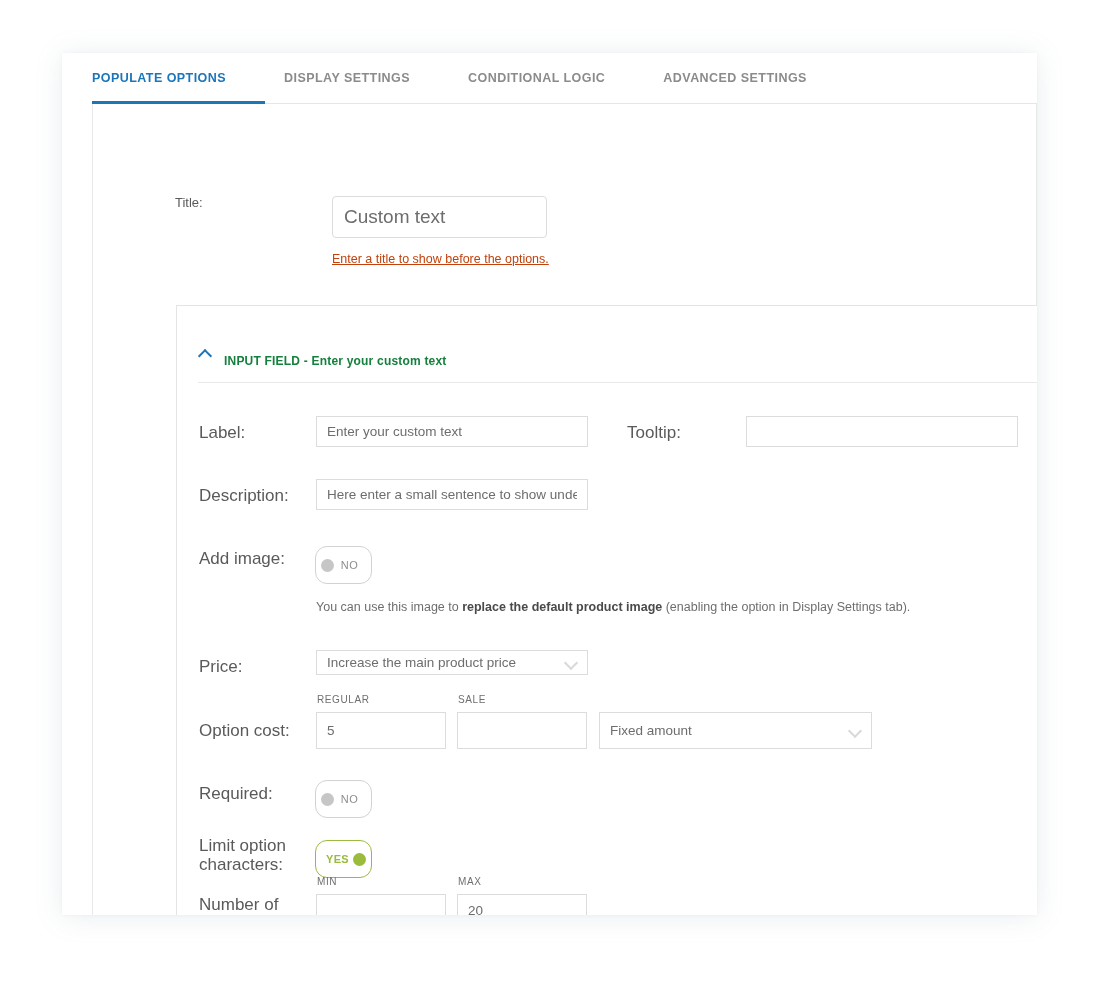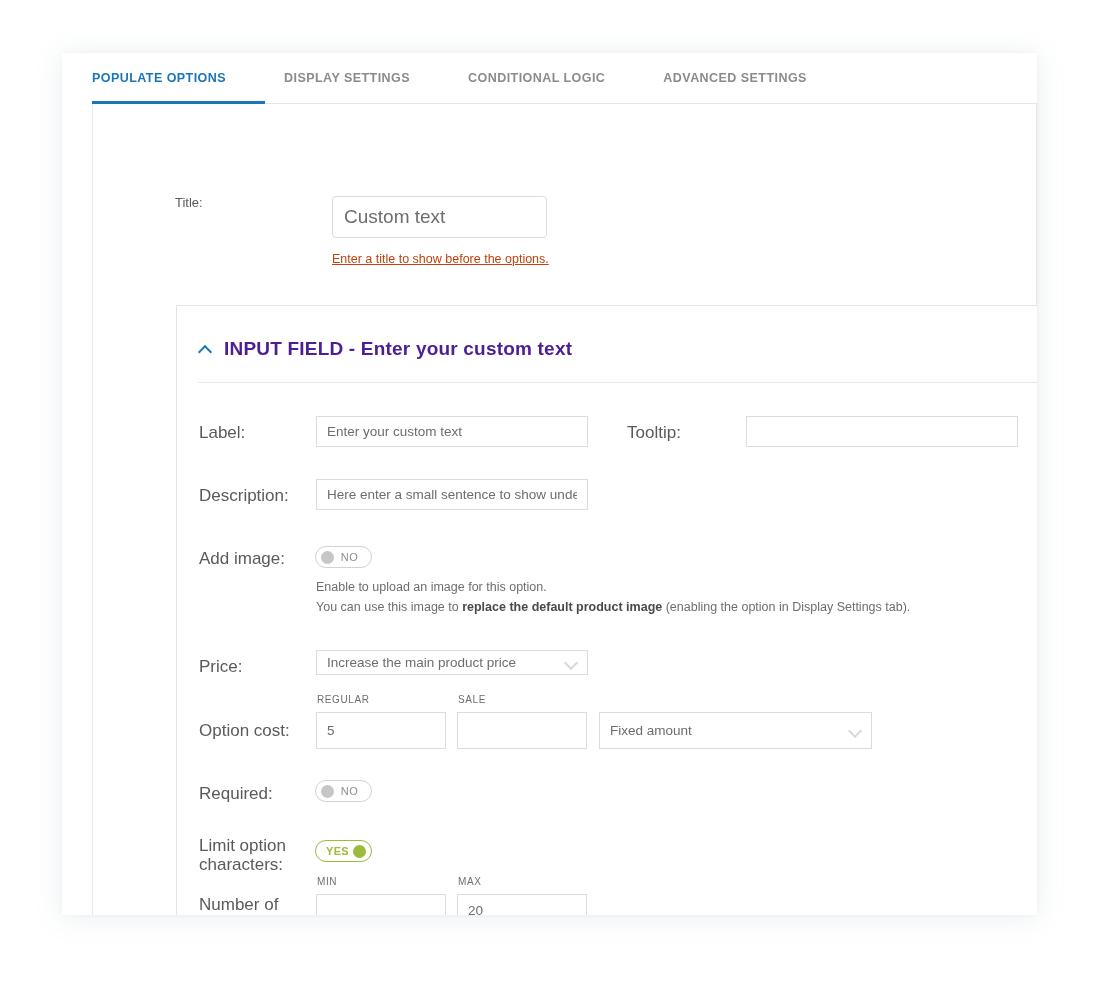--- a/index.html
+++ b/index.html
@@ -139,25 +139,26 @@
   .chev-up::before {
     content: "";
     position: absolute;
     left: 1px; top: 2px;
     width: 8px; height: 8px;
     border-left: 2px solid #1b76b9;
     border-top: 2px solid #1b76b9;
     transform: rotate(45deg);
   }
   .section-title {
-    font-size: 19px;
+    font-size: 12px;
     font-weight: bold;
-    color: #4c1d95;
+    color: #15803d;
     letter-spacing: 0.2px;
     white-space: nowrap;
+    margin-top: 16px;
   }
   .section-rule {
     position: absolute;
     left: 21px;
     top: 76px;
     width: 861px;
     height: 1px;
     background: #e9e9e9;
   }
 
@@ -218,21 +219,21 @@
     width: 8px; height: 8px;
     border-right: 2px solid #d8d8d8;
     border-bottom: 2px solid #d8d8d8;
     transform: rotate(45deg);
   }
 
   
   .toggle {
     position: absolute;
     width: 57px;
-    height: 22px;
+    height: 38px;
     border-radius: 12px;
     border: 1px solid #d2d2d2;
     background: #fff;
     display: flex;
     align-items: center;
     cursor: pointer;
   }
   .toggle .knob {
     width: 13px; height: 13px;
     border-radius: 50%;
@@ -310,21 +311,20 @@
         <input class="fld" style="left: 569px; top: 110px; width: 272px;" type="text" value="">
 
         <div class="row-label" style="left:22px; top:180px;">Description:</div>
         <input class="fld" style="left: 139px; top: 173px; width: 272px;" type="text" value="Here enter a small sentence to show under">
 
         <div class="row-label" style="left:22px; top:243px;">Add image:</div>
         <div class="toggle off" style="left:138px; top:240px;">
           <span class="knob"></span>
           <span class="ttxt">NO</span>
         </div>
-        <div class="help" style="left:139px; top:271px;">Enable to upload an image for this option.</div>
         <div class="help" style="left:139px; top:291px;">
           <span>You can use this image to </span><b>replace the default product image</b><span> (enabling the option in Display Settings tab).</span>
         </div>
 
         <div class="row-label" style="left:22px; top:351px;">Price:</div>
         <div class="sel" style="left:139px; top:344px; width:272px;">
           <span class="sel-text">Increase the main product price</span>
           <span class="chev-down"></span>
         </div>
 

